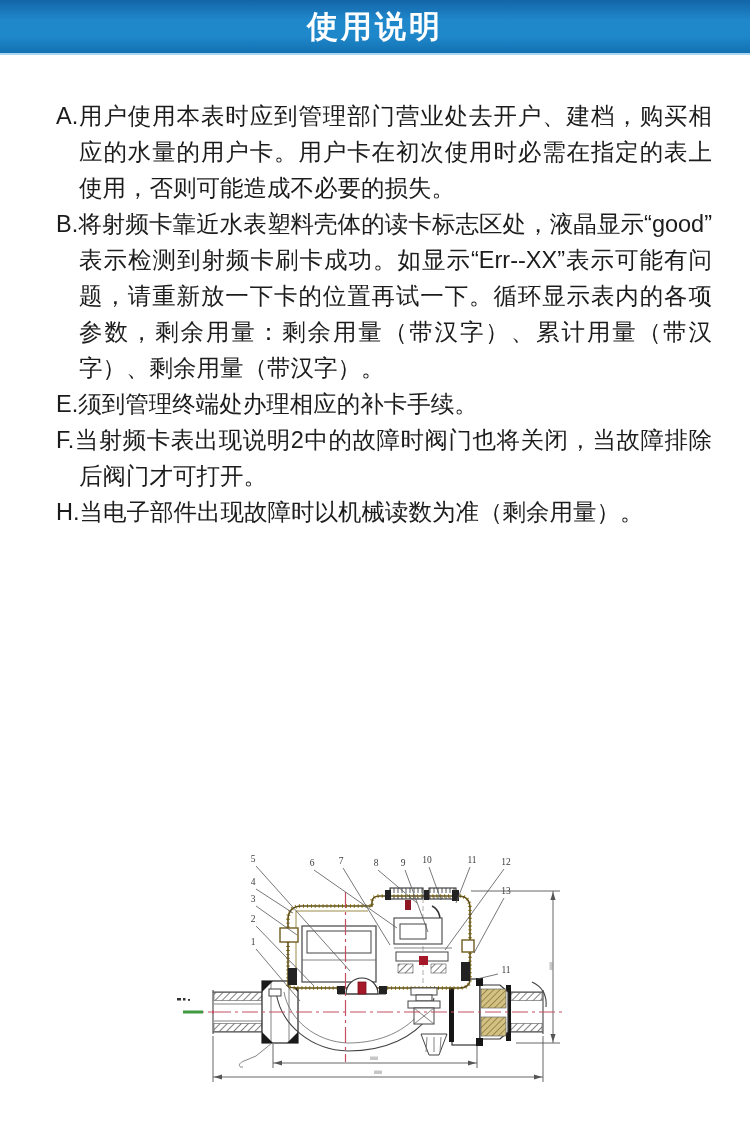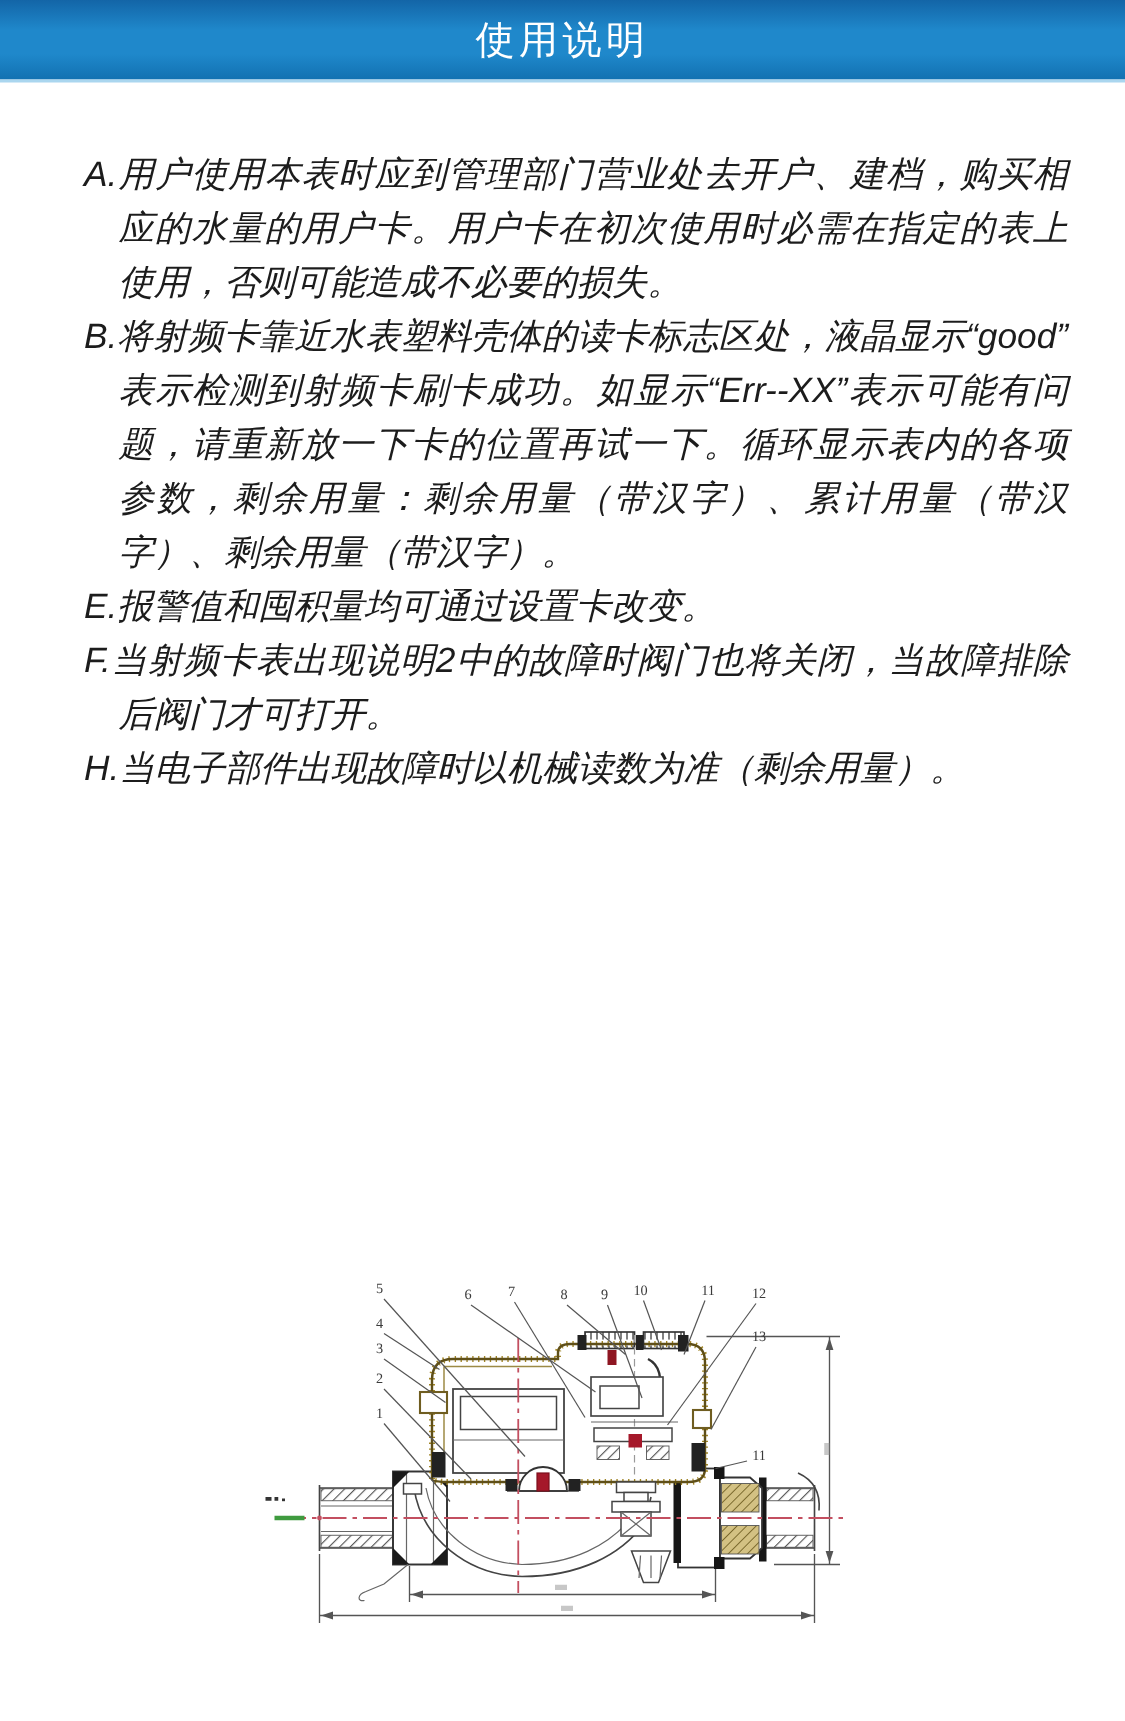--- a/index.html
+++ b/index.html
@@ -7,26 +7,26 @@
   body{width:750px;height:1147px;font-family:"Liberation Sans","DejaVu Sans",sans-serif;}
   .page{position:relative;width:750px;height:1147px;background:#ffffff;overflow:hidden;}
 
   .header{
     position:absolute;top:0;left:0;width:750px;height:53px;
     background:linear-gradient(180deg,#1365a7 0%,#1f88cb 38%,#1f88cb 68%,#1271b1 100%);
     border-bottom:2px solid #aad6ef;
     display:flex;align-items:center;justify-content:center;
   }
   .header h1{
-    margin:0;color:#ffffff;font-size:26px;font-weight:400;letter-spacing:3px;
+    margin:0;color:#ffffff;font-size:31px;font-weight:700;letter-spacing:3px;
   }
 
   .content{
     position:absolute;top:98px;left:56px;width:656px;
-    color:#1c1c1c;font-size:23.5px;line-height:36px;text-align:justify;font-style:italic;
+    color:#1c1c1c;font-size:23.5px;line-height:36px;text-align:justify;
   }
   .para{margin:0;padding-left:23px;text-indent:-23px;}
   .para-label{letter-spacing:0;}
 
   .diagram{position:absolute;top:840px;left:0;width:750px;height:307px;margin:0;}
   .part-num{font-family:"Liberation Serif","DejaVu Serif",serif;font-size:9.5px;fill:#3a3a3a;}
   .thin{stroke:#444;stroke-width:1.1;fill:none;}
   .thin2{stroke:#666;stroke-width:0.8;fill:none;}
   .dim{stroke:#555;stroke-width:0.9;fill:none;}
   .leader{stroke:#555;stroke-width:0.8;fill:none;}
@@ -37,21 +37,21 @@
 
 <div class="page">
 
   <header class="header">
     <h1>使用说明</h1>
   </header>
 
   <main class="content">
     <p class="para"><span class="para-label">A.</span><span>用户使用本表时应到管理部门营业处去开户、建档，购买相应的水量的用户卡。用户卡在初次使用时必需在指定的表上使用，否则可能造成不必要的损失。</span></p>
     <p class="para"><span class="para-label">B.</span><span>将射频卡靠近水表塑料壳体的读卡标志区处，液晶显示“good”表示检测到射频卡刷卡成功。如显示“Err--XX”表示可能有问题，请重新放一下卡的位置再试一下。循环显示表内的各项参数，剩余用量：剩余用量（带汉字）、累计用量（带汉字）、剩余用量（带汉字）。</span></p>
-    <p class="para"><span class="para-label">E.</span><span>报警值和囤积量均可通过设置卡改变。</span></p>
+    <p class="para"><span class="para-label">E.</span><span>须到管理终端处办理相应的补卡手续。</span></p>
     <p class="para"><span class="para-label">F.</span><span>当射频卡表出现说明2中的故障时阀门也将关闭，当故障排除后阀门才可打开。</span></p>
     <p class="para"><span class="para-label">H.</span><span>当电子部件出现故障时以机械读数为准（剩余用量）。</span></p>
   </main>
 
   <figure class="diagram">
     <svg width="750" height="307" viewBox="0 0 750 307">
       <defs>
         <pattern id="hatch" width="5" height="5" patternUnits="userSpaceOnUse" patternTransform="rotate(45)">
           <line x1="0" y1="0" x2="0" y2="5" stroke="#555" stroke-width="1.5"></line>
         </pattern>

